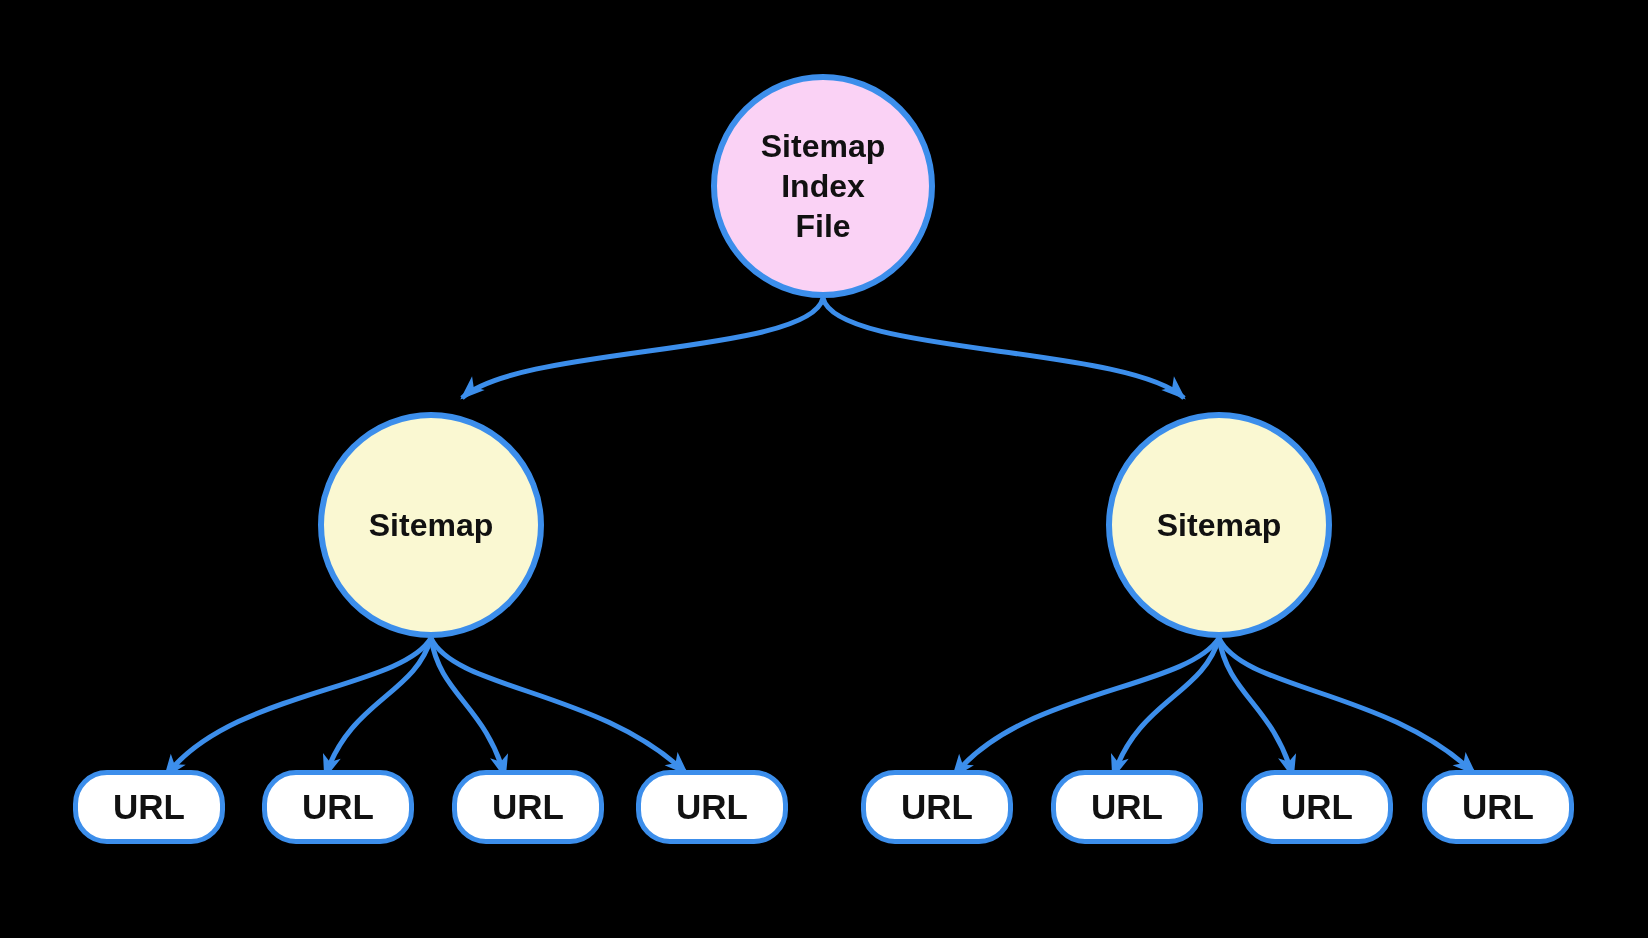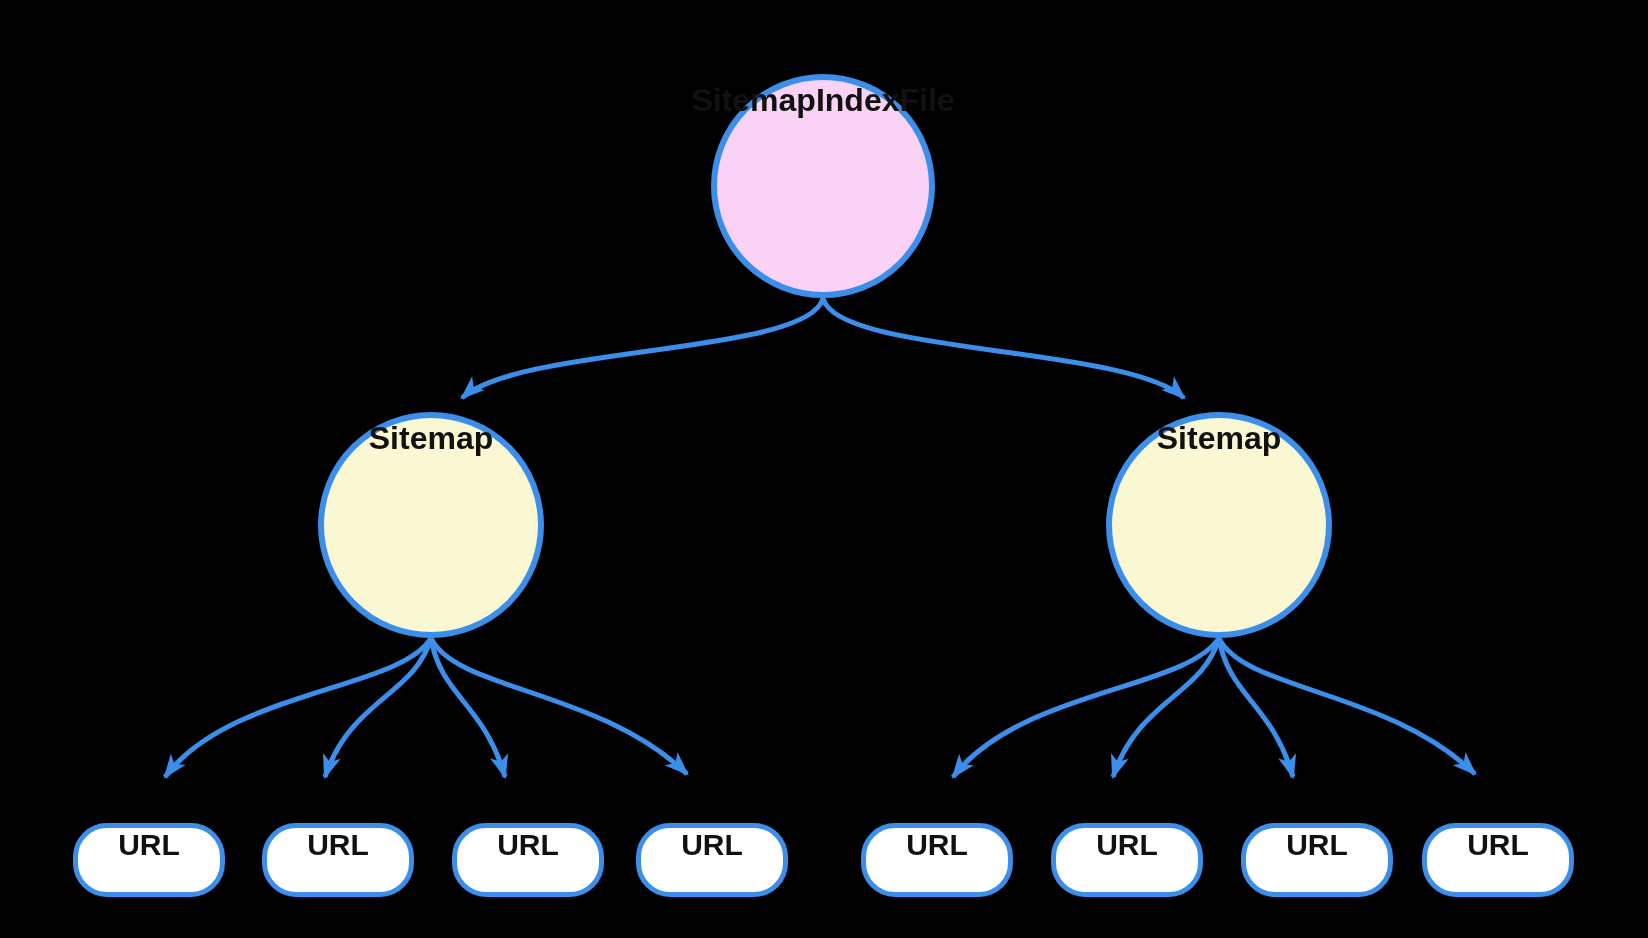--- a/index.html
+++ b/index.html
@@ -27,21 +27,22 @@
     stroke-width: 5;
     fill: none;
   }
   .arrowhead-shape {
     fill: var(--stroke, #3c8eeb);
   }
   .node {
     position: absolute;
     box-sizing: border-box;
     display: flex;
-    flex-direction: row;
+    flex-direction: column;
+    align-items: center;
     justify-content: center;
     text-align: center;
     font-weight: bold;
     color: var(--text, #111);
   }
   .circle {
     border-radius: 50%;
     border: 6px solid var(--stroke, #3c8eeb);
     font-size: 32px;
     line-height: 40px;
@@ -55,26 +56,26 @@
     left: 318px; top: 412px;
     width: 226px; height: 226px;
     background: var(--sitemap-fill, #faf8d2);
   }
   .node-sitemap-right {
     left: 1106px; top: 412px;
     width: 226px; height: 226px;
     background: var(--sitemap-fill, #faf8d2);
   }
   .url {
-    top: 823px;
+    top: 770px;
     width: 152px; height: 74px;
     border: 5px solid var(--stroke, #3c8eeb);
     border-radius: 34px;
     background: var(--url-fill, #ffffff);
-    font-size: 30px;
+    font-size: 35px;
   }
   .u1 { left: 73px; }
   .u2 { left: 262px; }
   .u3 { left: 452px; }
   .u4 { left: 636px; }
   .u5 { left: 861px; }
   .u6 { left: 1051px; }
   .u7 { left: 1241px; }
   .u8 { left: 1422px; }
 </style>

